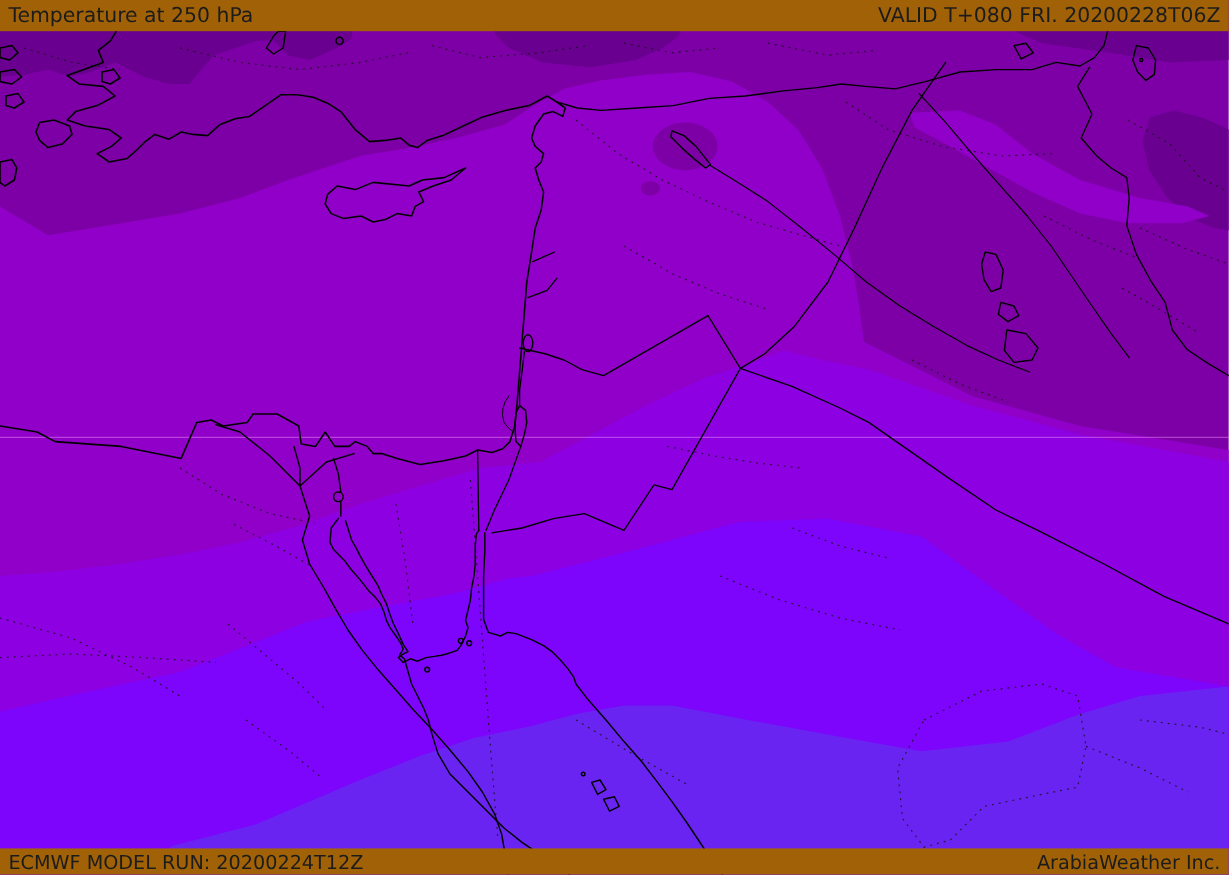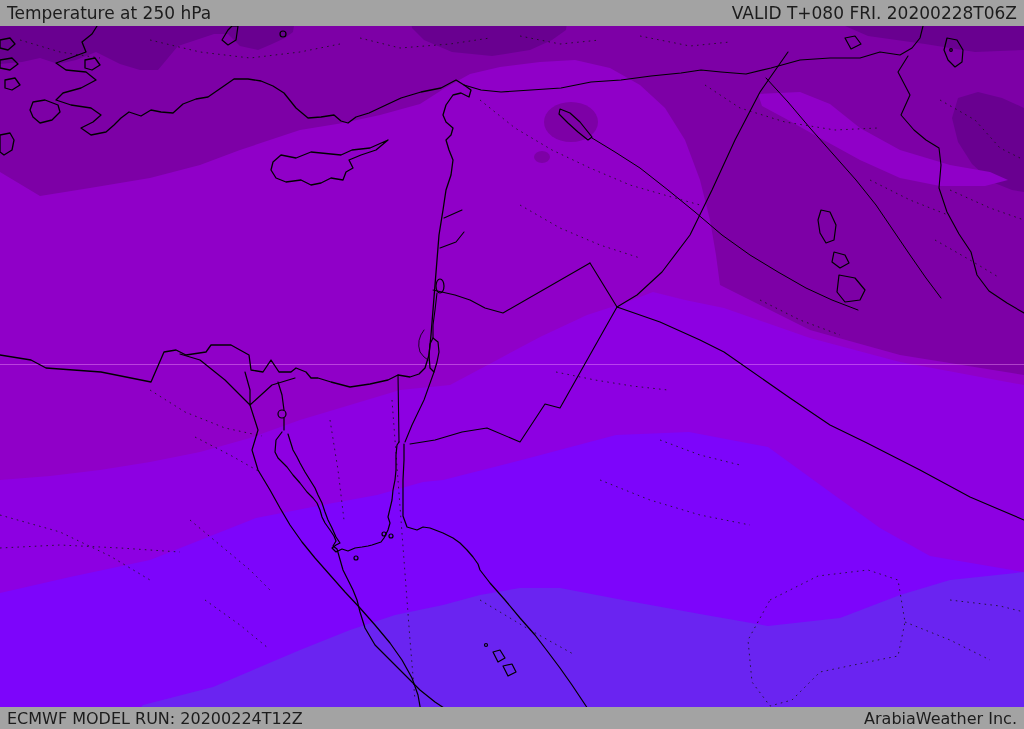--- a/index.html
+++ b/index.html
@@ -1,18 +1,18 @@
 <!DOCTYPE html>
 <html><head>
 <meta charset="utf-8">
 <style>
   html,body{margin:0;padding:0;background:#fff;}
   .screen{position:relative;width:1024px;height:729px;overflow:hidden;font-family:"DejaVu Sans",sans-serif;}
   .mapsvg{position:absolute;left:0;top:0;}
-  .bar{position:absolute;left:0;width:1024px;background:#a3a3a3;display:flex;justify-content:space-between;align-items:center;box-sizing:border-box;padding:0 7px;color:#1c1c1c;z-index:5;}
+  .bar{position:absolute;left:0;width:1024px;background:#a16207;display:flex;justify-content:space-between;align-items:center;box-sizing:border-box;padding:0 7px;color:#1c1c1c;z-index:5;}
   .bar.header{top:0;height:26px;font-size:17px;}
   .bar.footer{bottom:0;height:22px;font-size:16px;}
   .bar span{white-space:nowrap;}
 </style>
 </head>
 <body>
 
 <div class="screen">
 
   <svg class="mapsvg" width="1024" height="729" viewBox="0 0 1024 729">

